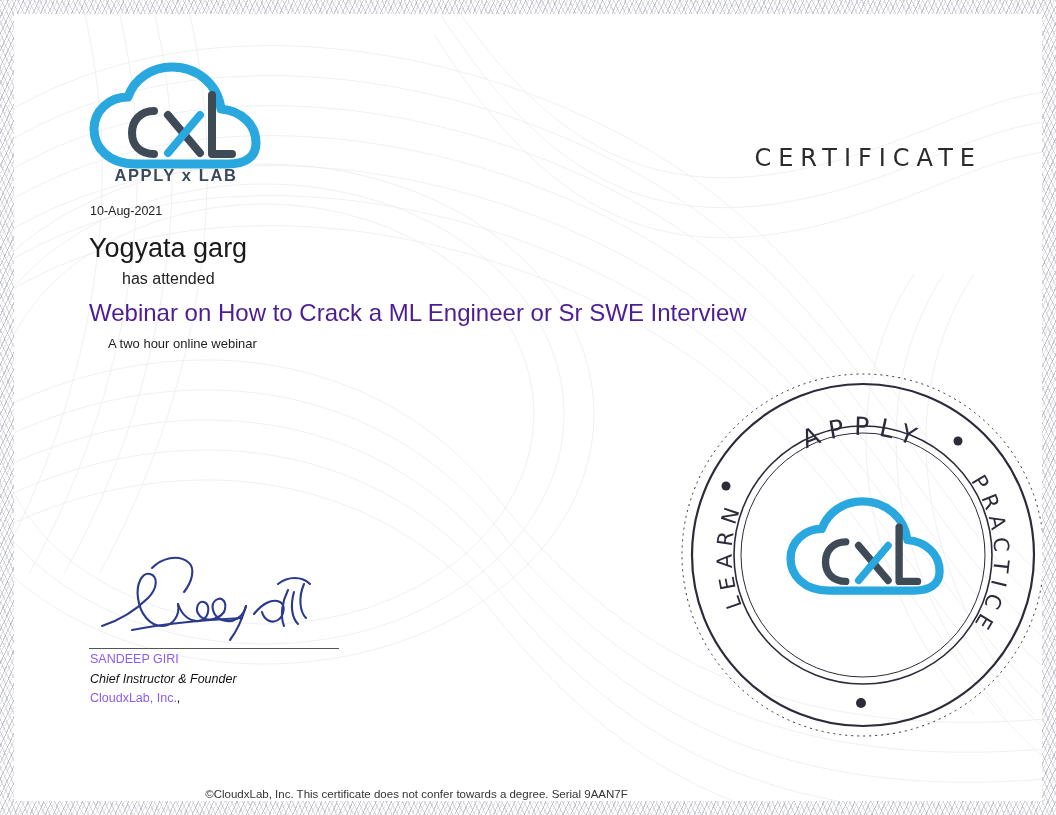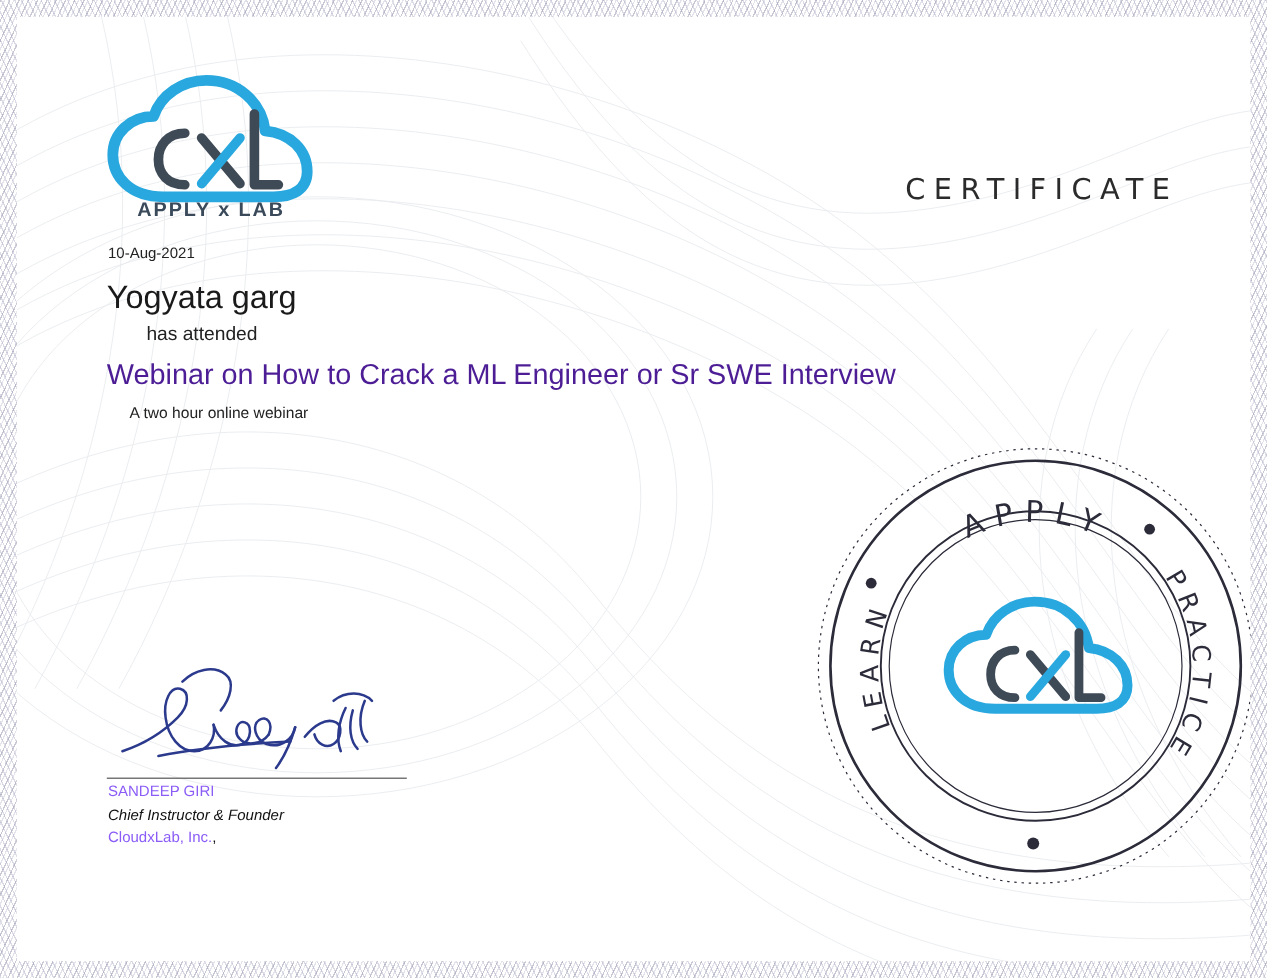--- a/index.html
+++ b/index.html
@@ -312,16 +312,17 @@
         </text>
         <g transform="translate(100,128) scale(0.92)">
           <path d="M60,105 C32,105 18,88 18,70 C18,52 33,38 52,38 C58,20 76,8 96,8 C122,8 142,26 145,50 C166,52 180,66 180,84 C180,99 168,105 152,105 Z" fill="none" stroke="#29a8df" stroke-width="9" stroke-linejoin="round"></path>
           <path d="M78,52 C64,52 56,62 56,74 C56,86 64,95 78,95" fill="none" stroke="#3f4a57" stroke-width="8" stroke-linecap="round"></path>
           <path d="M92,56 L124,94" stroke="#3f4a57" stroke-width="8" stroke-linecap="round"></path>
           <path d="M124,56 L92,94" stroke="#29a8df" stroke-width="8" stroke-linecap="round"></path>
           <path d="M136,36 L136,95 L156,95" fill="none" stroke="#3f4a57" stroke-width="8" stroke-linecap="round" stroke-linejoin="round"></path>
         </g>
       </svg>
 
+      <div class="footer">©CloudxLab, Inc. This certificate does not confer towards a degree. Serial 9AAN7F</div>
 
     </div>
   </div>
 </div>
 
 </body></html>

